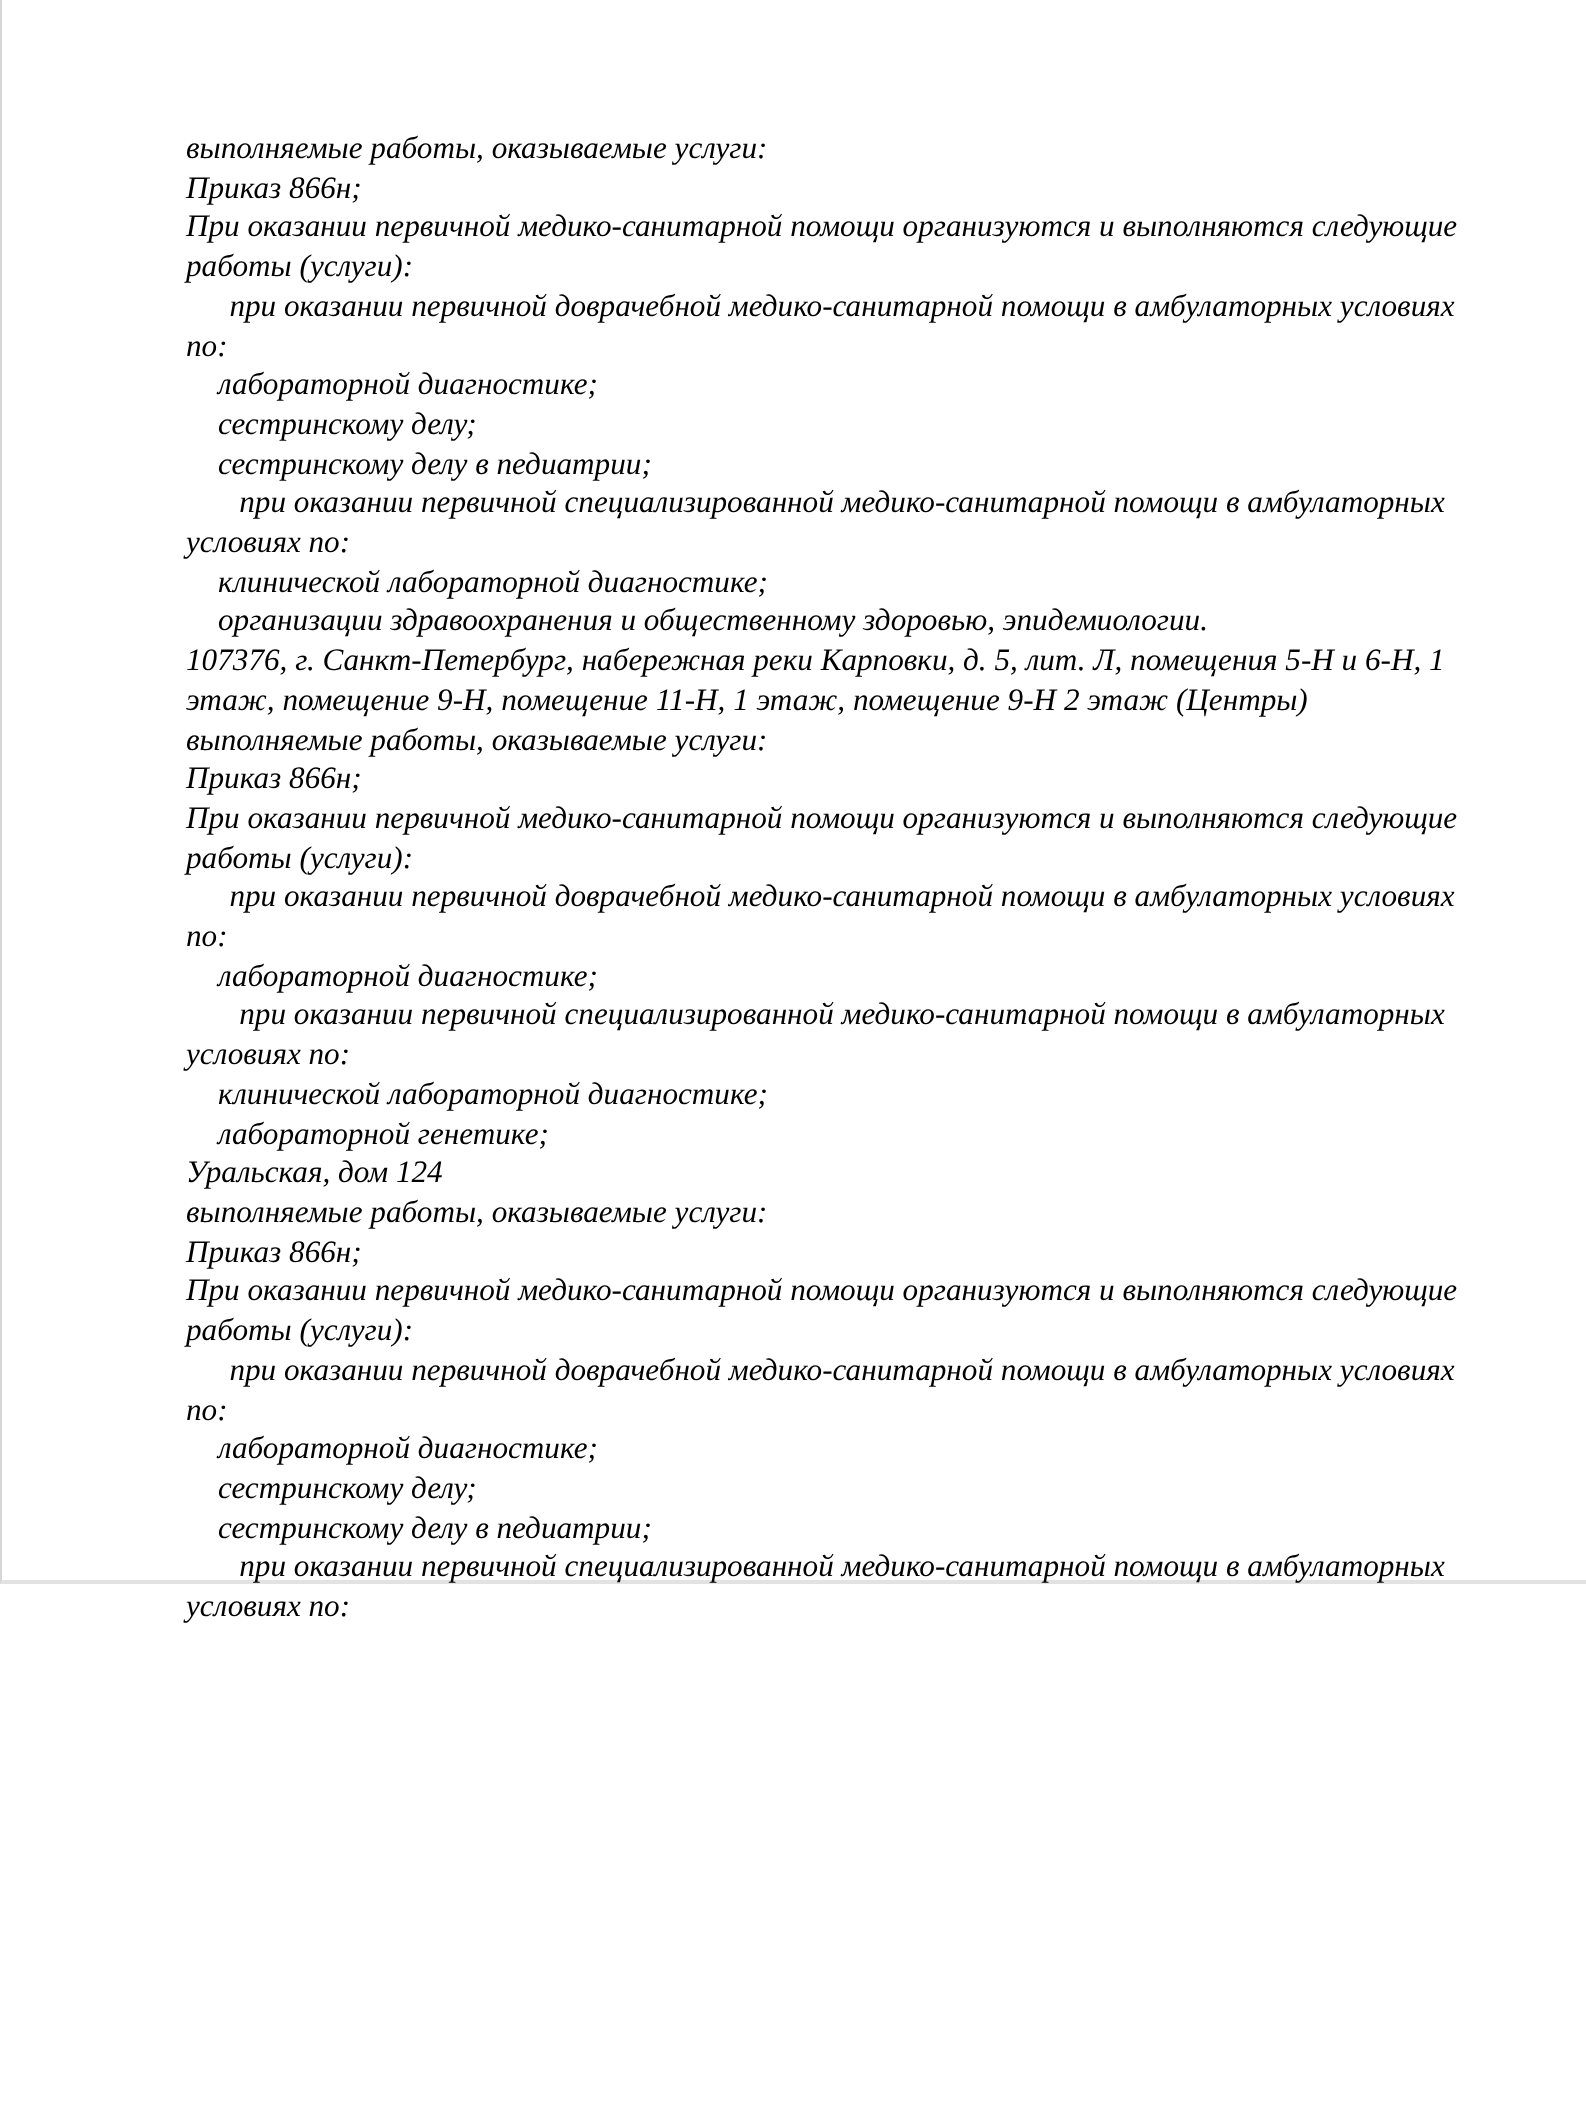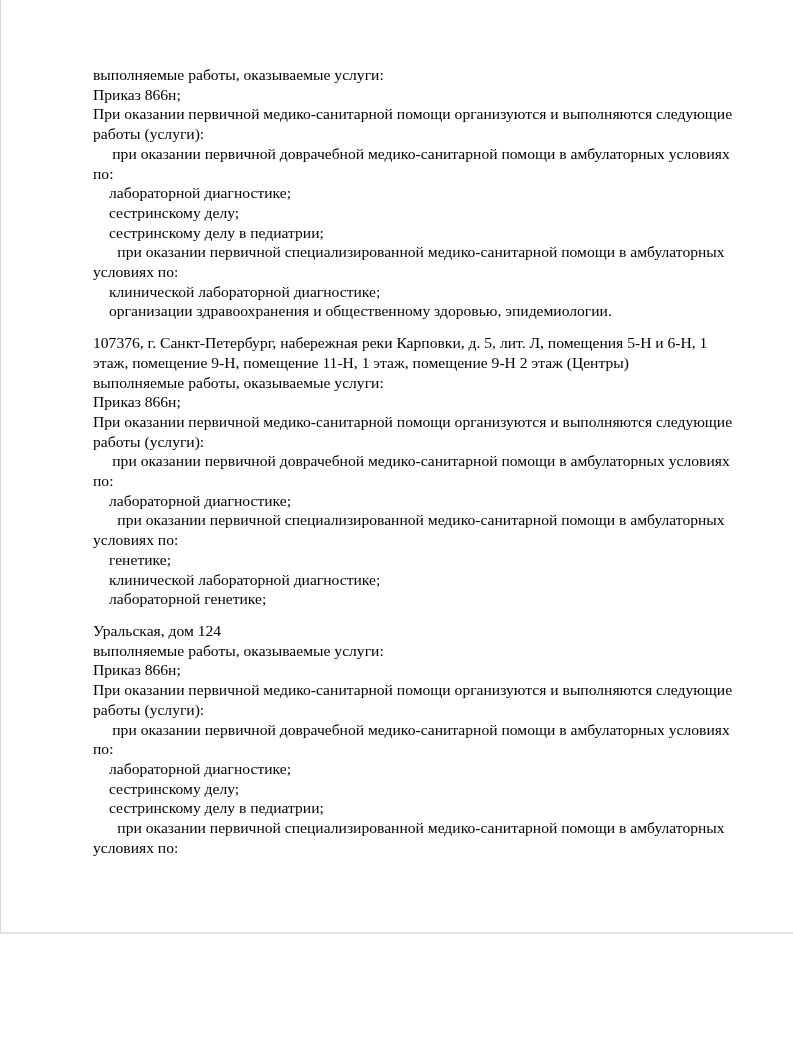--- a/index.html
+++ b/index.html
@@ -11,30 +11,31 @@
     width: 793px;
     height: 1053px;
     overflow: hidden;
     font-family: "Liberation Serif", "DejaVu Serif", serif;
     color: #000000;
   }
   .page {
     position: relative;
     box-sizing: border-box;
     width: 793px;
-    height: 934px;
+    height: 792px;
     border-left: 1px solid #d6d6d6;
     border-bottom: 2px solid #e2e2e2;
     padding: 65px 50px 0 92px;
     font-size: 15.6px;
     line-height: 19.7px;
     background: #ffffff;
+    font-style: italic;
   }
   .section { margin: 0; }
-  .section + .section { margin-top: 12px; }
+  .section + .section { }
   .line {
     white-space: nowrap;
     min-height: 19.7px;
   }
   .indent-0 { padding-left: 0; }
   .indent-1 { padding-left: 6px; text-align: center; }
   .indent-2 { padding-left: 16px; }
 </style>
 </head>
 <body>
@@ -61,21 +62,20 @@
         <div class="line indent-0">этаж, помещение 9-Н, помещение 11-Н, 1 этаж, помещение 9-Н 2 этаж (Центры)</div>
         <div class="line indent-0">выполняемые работы, оказываемые услуги:</div>
         <div class="line indent-0">Приказ 866н;</div>
         <div class="line indent-0">При оказании первичной медико-санитарной помощи организуются и выполняются следующие</div>
         <div class="line indent-0">работы (услуги):</div>
         <div class="line indent-1">при оказании первичной доврачебной медико-санитарной помощи в амбулаторных условиях</div>
         <div class="line indent-0">по:</div>
         <div class="line indent-2">лабораторной диагностике;</div>
         <div class="line indent-1">при оказании первичной специализированной медико-санитарной помощи в амбулаторных</div>
         <div class="line indent-0">условиях по:</div>
-        <div class="line indent-2">генетике;</div>
         <div class="line indent-2">клинической лабораторной диагностике;</div>
         <div class="line indent-2">лабораторной генетике;</div>
       </div>
       <div class="section">
         <div class="line indent-0">Уральская, дом 124</div>
         <div class="line indent-0">выполняемые работы, оказываемые услуги:</div>
         <div class="line indent-0">Приказ 866н;</div>
         <div class="line indent-0">При оказании первичной медико-санитарной помощи организуются и выполняются следующие</div>
         <div class="line indent-0">работы (услуги):</div>
         <div class="line indent-1">при оказании первичной доврачебной медико-санитарной помощи в амбулаторных условиях</div>

